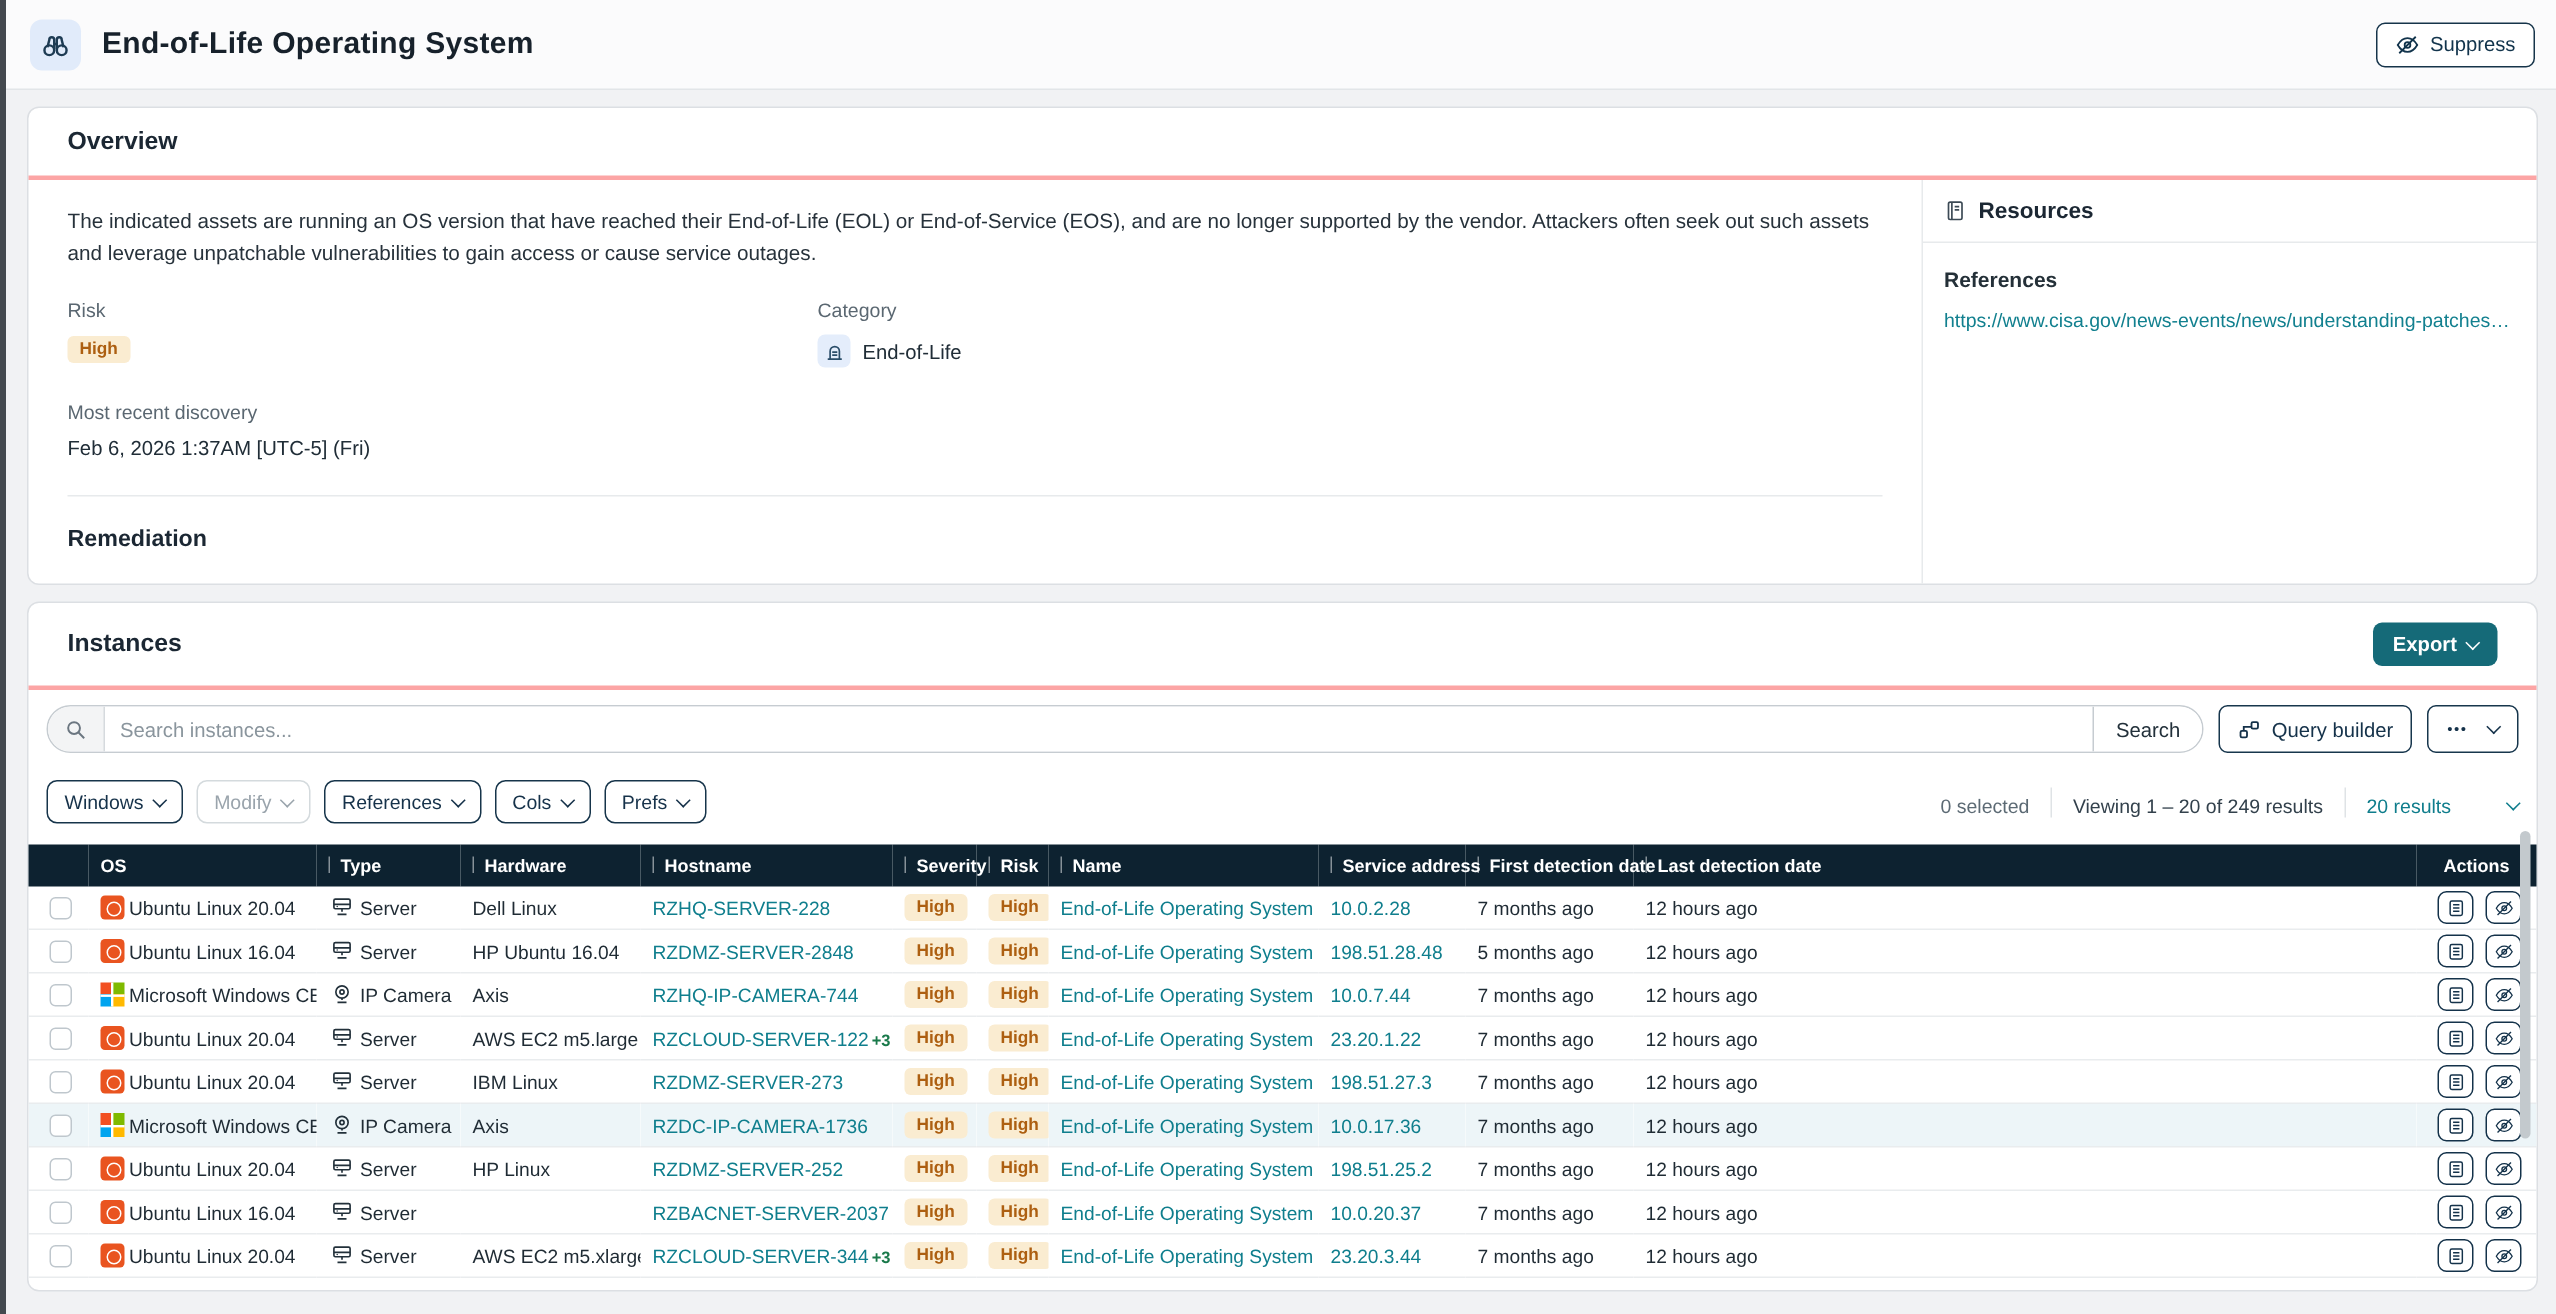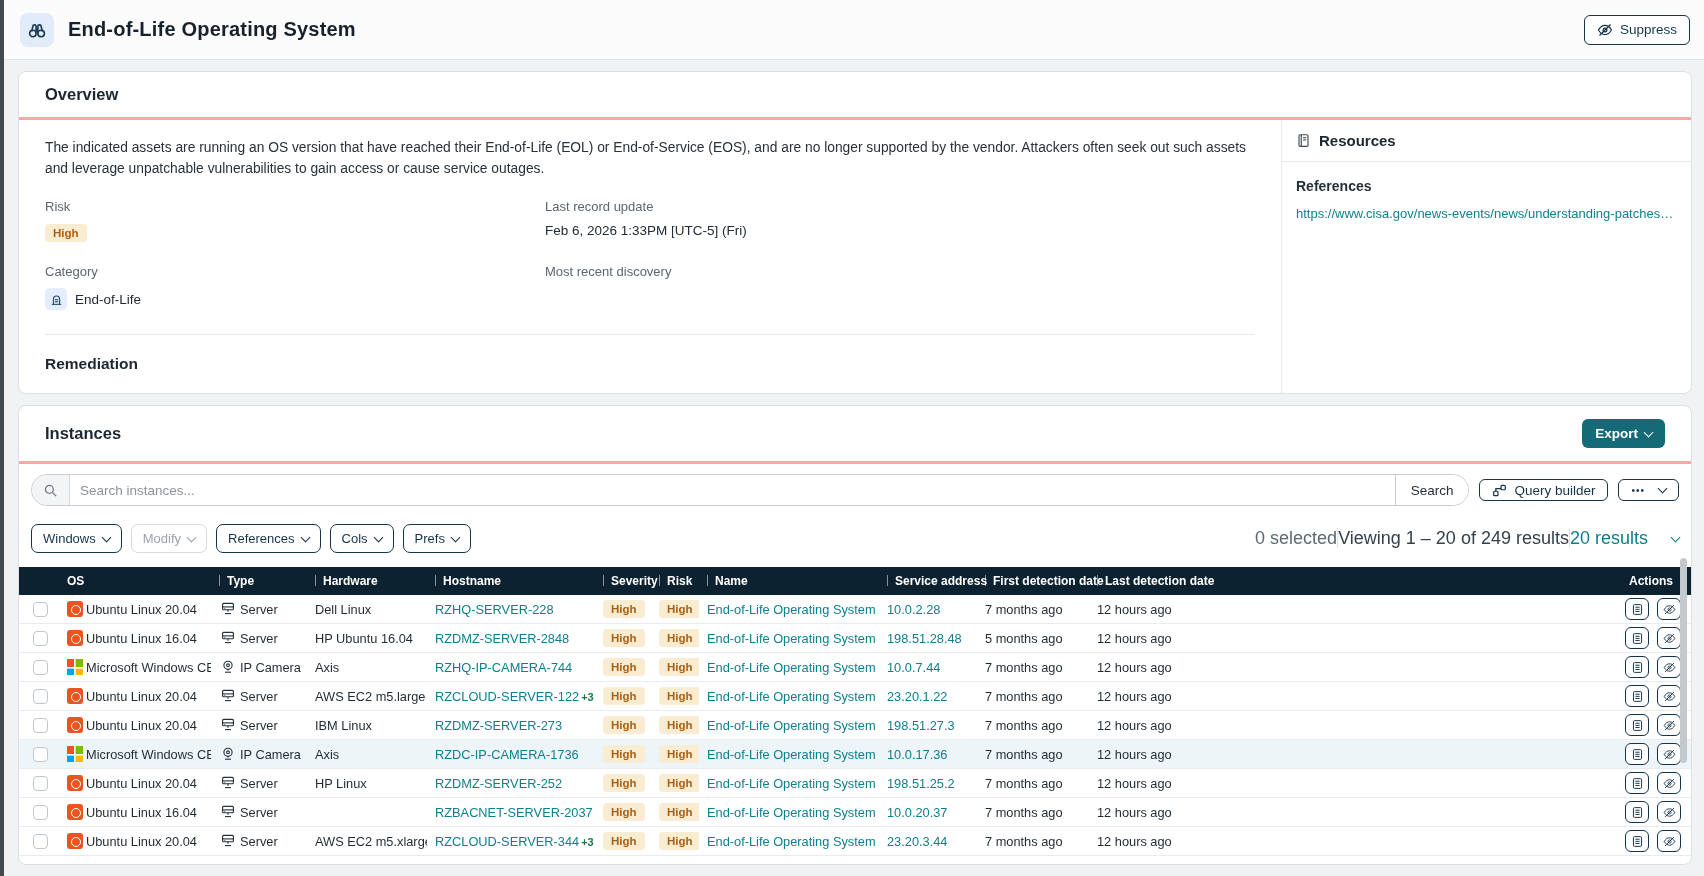--- a/index.html
+++ b/index.html
@@ -52,31 +52,31 @@
   .search-row { display:flex; gap:10px; padding:10px 12px; align-items:center; }
   .search-group { flex:1; display:flex; align-items:stretch; border:1px solid #c6ccd1;
     border-radius:16px; overflow:hidden; height:32px; background:#fff; }
   .search-icon-seg { width:38px; background:#f3f4f5; border-right:1px solid #d6dade;
     display:flex; align-items:center; justify-content:center; }
   .search-input { flex:1; border:none; outline:none; padding:0 10px; font-size:13.5px;
     font-family:"Liberation Sans", sans-serif; color:#27323b; }
   .search-input::placeholder { color:#8a959d; }
   .search-btn { border:none; border-left:1px solid #c6ccd1; background:#fff; padding:0 15px;
     font-size:13.5px; color:#22303a; cursor:pointer; font-family:"Liberation Sans", sans-serif; }
-  .toolbar-btn { display:inline-flex; align-items:center; height:22px; background:#fff;
+  .toolbar-btn { display:inline-flex; align-items:center; height:32px; background:#fff;
     border:1px solid #17364d; border-radius:6px; padding:0 12px; font-size:13.5px;
     color:#15324a; cursor:pointer; gap:7px; font-family:"Liberation Sans", sans-serif; }
   .chev::after { content:""; display:inline-block; width:6px; height:6px;
     border-right:1.6px solid currentColor; border-bottom:1.6px solid currentColor;
     transform:rotate(45deg); margin-left:7px; margin-bottom:3px; }
   .filter-row { display:flex; align-items:center; padding:8px 12px 14px 12px; }
   .filter-btn { display:inline-flex; align-items:center; background:#fff; border:1px solid #16344a;
     border-radius:7px; padding:6px 11px; font-size:13px; color:#16324a; cursor:pointer; margin-right:9px; }
   .filter-btn.disabled { color:#9aa4ac; border-color:#d4dadd; }
-  .result-info { margin-left:auto; display:flex; align-items:flex-start; font-size:18px; }
+  .result-info { margin-left:auto; display:flex; align-items:flex-end; gap:14px; font-size:13px; }
   .ri-sep { width:1px; height:20px; background:#dfe3e6; }
   .muted { color:#5c6a74; }
   .dark { color:#33414c; }
   .teal { color:#0f7d8c; }
   .ri-chev { color:#0f7d8c; margin-left:24px; }
   .ri-chev::after { margin-left:0; }
 
   
   table { width:100%; border-collapse:collapse; table-layout:fixed; }
   thead th { background:#0d2230; color:#fff; font-size:12px; font-weight:700; text-align:left;
@@ -144,39 +144,36 @@
   <div class="card-head">Overview</div>
   <div class="ov-body">
     <div class="ov-left">
       <div class="ov-desc">The indicated assets are running an OS version that have reached their End-of-Life (EOL) or End-of-Service (EOS), and are no longer supported by the vendor. Attackers often seek out such assets and leverage unpatchable vulnerabilities to gain access or cause service outages.</div>
       <div class="fields">
         <div>
           <div class="f-label">Risk</div>
           <span class="badge">High</span>
         </div>
         <div>
-          <div class="f-label">Last record update</div>
-          <div class="f-value">Feb 6, 2026 1:33PM [UTC-5] (Fri)</div>
-        </div>
-        <div>
           <div class="f-label">Category</div>
           <div class="cat-value">
             <span class="cat-icon">
               <svg width="15" height="15" viewBox="0 0 16 16" fill="none" stroke="#2a4d69" stroke-width="1.2">
                 <path d="M4.7 13.2 V7.6 a3.3 3.3 0 0 1 6.6 0 v5.6"></path>
                 <path d="M3 13.2 h10"></path>
                   <path d="M6.2 8.2 h3.6"></path>
                   <path d="M6.2 10.4 h3.6"></path>
               </svg>
             </span>
             <span class="f-value">End-of-Life</span>
           </div>
         </div>
         <div>
           <div class="f-label">Most recent discovery</div>
+          <div class="f-value">Feb 6, 2026 1:37AM [UTC-5] (Fri)</div>
         </div>
       </div>
       <div class="ov-divider"></div>
       <div class="rem-title">Remediation</div>
     </div>
     <div class="ov-right">
       <div class="res-head">
         <span>
           <svg width="15" height="15" viewBox="0 0 16 16" fill="none" stroke="#3c4a55" stroke-width="1.2">
             <rect x="3.2" y="1.8" width="9.6" height="12.4" rx="1.2"></rect>

